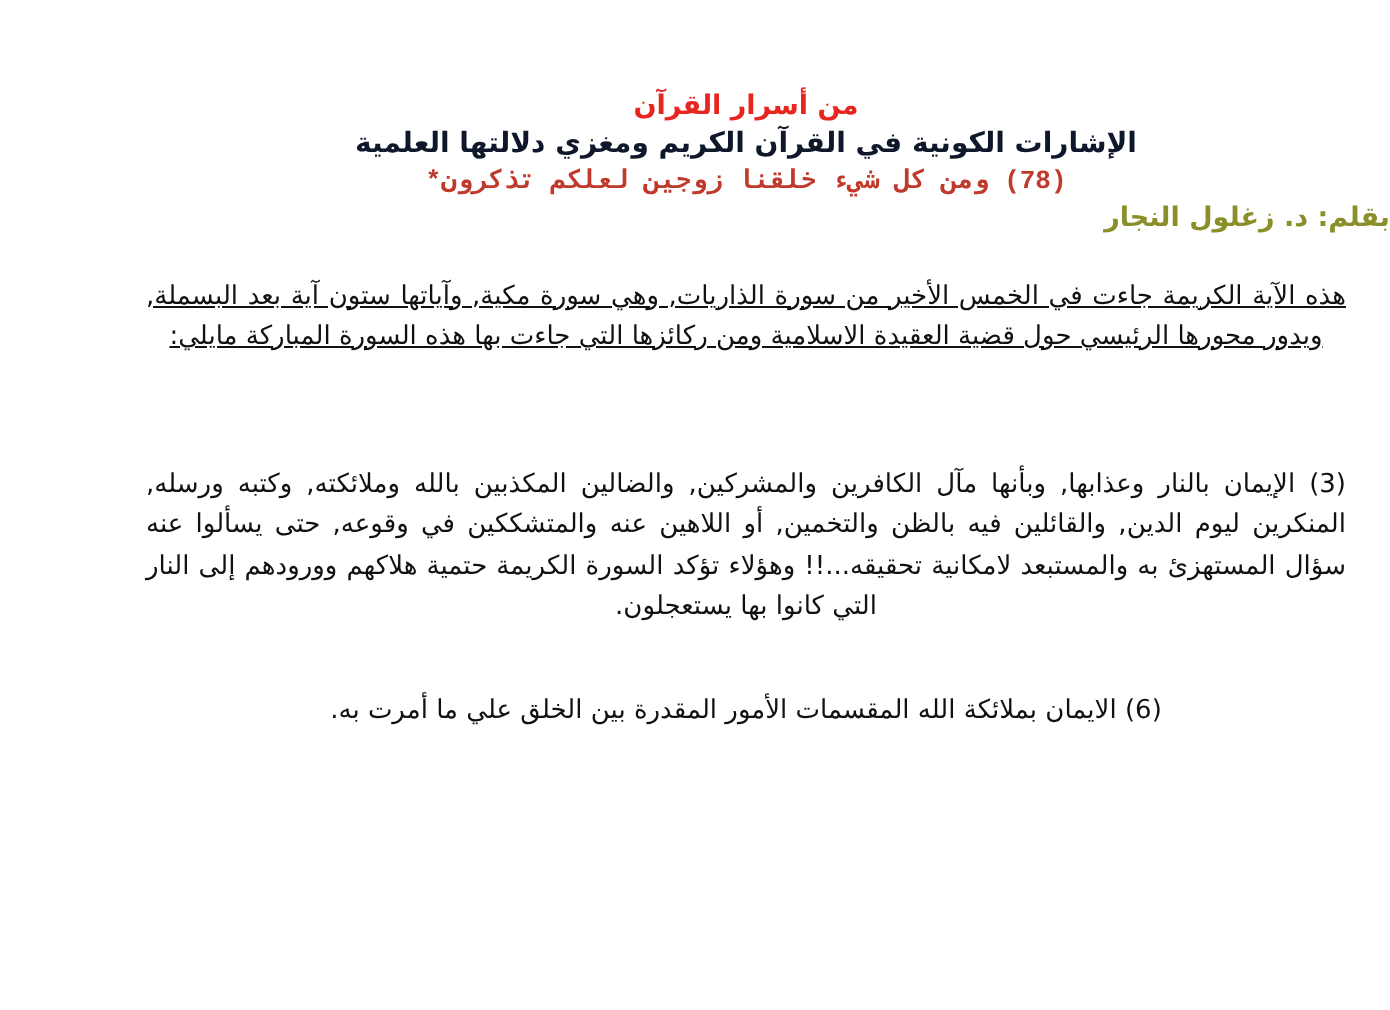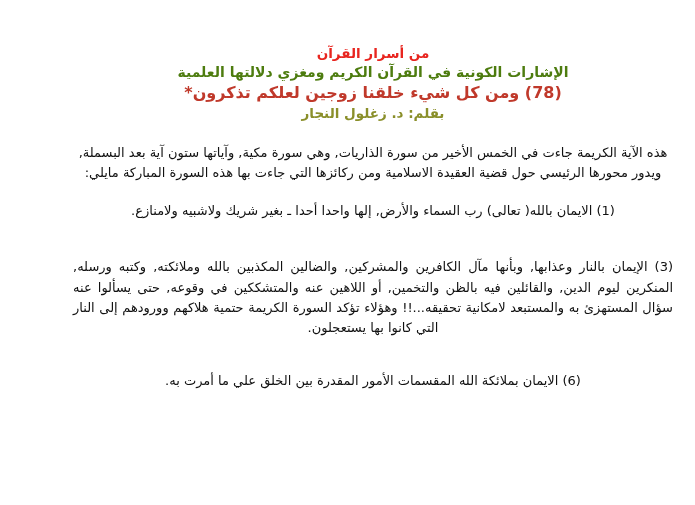--- a/index.html
+++ b/index.html
@@ -39,22 +39,23 @@
   }
   .title-main {
     font-size: 13.5px;
     color: #e8251f;
   }
   .title-sub {
     font-size: 14px;
     color: #1a6f63;
   }
   .title-verse {
-    font-size: 16px;
+    font-size: 13px;
     color: #c0392b;
+    font-family: Liberation Mono, monospace;
   }
   .title-author {
     font-size: 13.5px;
     color: #8a8f2a;
   }
 
   
   .body-text {
     margin: 0;
     padding: 0 22px 0 22px;
@@ -67,53 +68,52 @@
     line-height: 1.56;
     color: #111111;
     margin: 0;
     direction: rtl;
     unicode-bidi: isolate;
     text-align: justify;
     text-align-last: center;
   }
   .para.intro {
     margin-top: 20px;
-    text-align: center;
     text-align-last: center;
+    text-decoration: underline;
   }
   .para.numbered {
     text-align: justify;
     text-align-last: center;
   }
   .gap {
     height: 18px;
   }
   .gap-sm {
     height: 14px;
   }
 </style>
 </head>
 <body>
 
 <div class="page">
 
   <div class="header">
     <div class="header-line title-main" style="color: rgb(232, 37, 31);">من أسرار القرآن</div>
-    <div class="header-line title-sub" style="color: #4d7c0f;">الإشارات الكونية في القرآن الكريم ومغزي دلالتها العلمية</div>
+    <div class="header-line title-sub" style="color: #0f172a;">الإشارات الكونية في القرآن الكريم ومغزي دلالتها العلمية</div>
     <div class="header-line title-verse" style="color: rgb(192, 57, 43);">(78) ومن كل شيء خلقنا زوجين لعلكم تذكرون*</div>
-    <div class="header-line title-author" style="color: rgb(138, 143, 42);">بقلم: د. زغلول النجار</div>
+    <div class="header-line title-author" style="color: rgb(138, 143, 42); text-align: right;">بقلم: د. زغلول النجار</div>
   </div>
 
   <div class="body-text">
 
     <p class="para intro">هذه الآية الكريمة جاءت في الخمس الأخير من سورة الذاريات, وهي سورة مكية, وآياتها ستون آية بعد البسملة, ويدور محورها الرئيسي حول قضية العقيدة الاسلامية ومن ركائزها التي جاءت بها هذه السورة المباركة مايلي:</p>
 
     <div class="gap"></div>
 
-    <p class="para numbered">(1) الايمان بالله( تعالى) رب السماء والأرض, إلها واحدا أحدا ـ بغير شريك ولاشبيه ولامنازع.</p>
 
     <div class="gap"></div>
 
 
     <div class="gap"></div>
 
     <p class="para numbered">(3) الإيمان بالنار وعذابها, وبأنها مآل الكافرين والمشركين, والضالين المكذبين بالله وملائكته, وكتبه ورسله, المنكرين ليوم الدين, والقائلين فيه بالظن والتخمين, أو اللاهين عنه والمتشككين في وقوعه, حتى يسألوا عنه سؤال المستهزئ به والمستبعد لامكانية تحقيقه...!! وهؤلاء تؤكد السورة الكريمة حتمية هلاكهم وورودهم إلى النار التي كانوا بها يستعجلون.</p>
 
     <div class="gap"></div>
 

